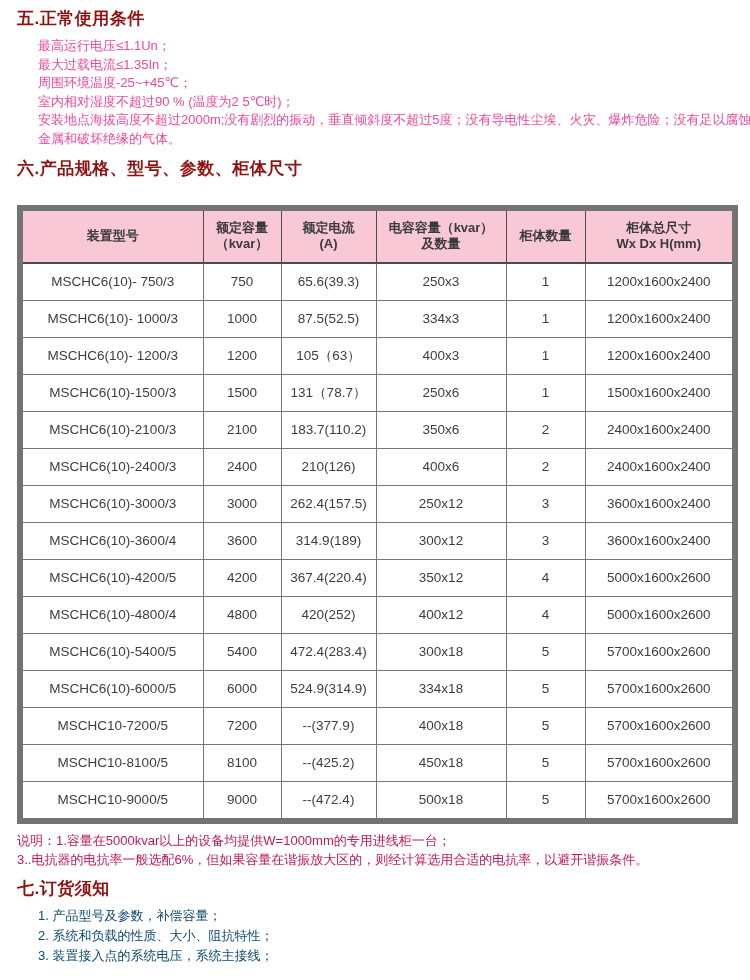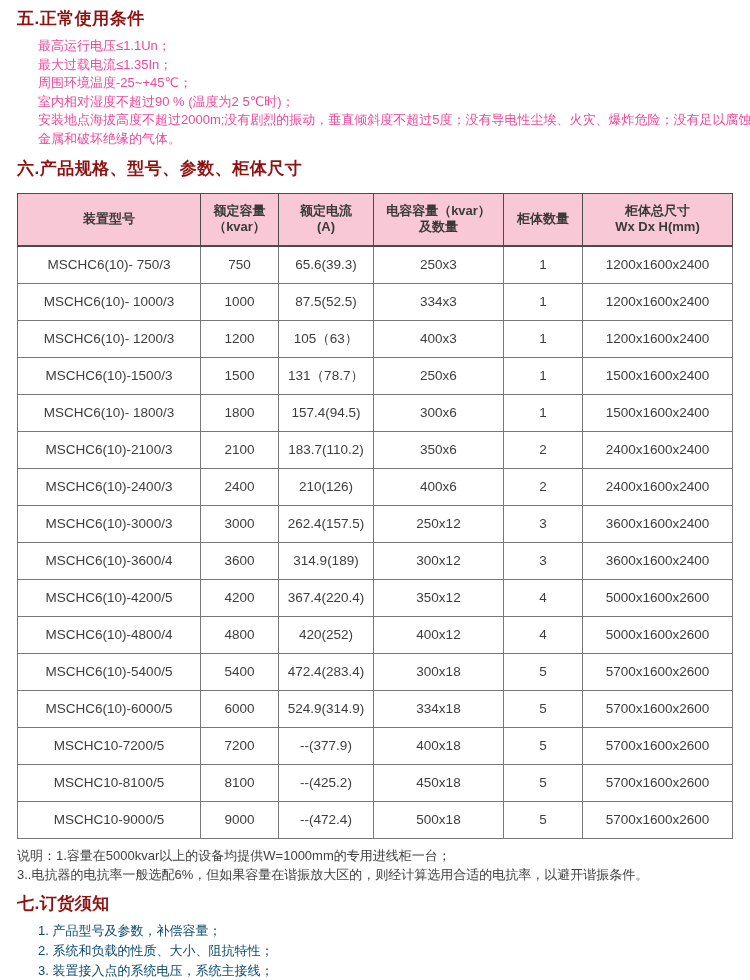--- a/index.html
+++ b/index.html
@@ -28,25 +28,25 @@
   }
   .usage-lines {
     margin: 8px 0 0 38px;
     font-size: 13px;
     line-height: 18.6px;
     color: #ec4899;
   }
   .usage-lines .line { white-space: nowrap; }
   .heading-6 { margin-top: 10px; }
   table.spec-table {
-    margin: 14px 0 0 17px;
+    margin: 26px 0 0 17px;
     width: 715px;
     border-collapse: collapse;
     table-layout: fixed;
-    border: 1px solid #737373;
+    border: 6px solid #737373;
   }
   col.c1 { width: 183px; }
   col.c2 { width: 78px; }
   col.c3 { width: 95px; }
   col.c4 { width: 130px; }
   col.c5 { width: 79px; }
   col.c6 { width: 150px; }
   table.spec-table th {
     background: #f9c8d6;
     border: 1px solid #4c4c4c;
@@ -67,21 +67,21 @@
     color: #3d3d3d;
     text-align: center;
     vertical-align: middle;
     padding: 0;
     white-space: nowrap;
   }
   .notes {
     margin: 7px 0 0 17px;
     font-size: 13px;
     line-height: 19.5px;
-    color: #404040;
+    color: #be185d;
   }
   .heading-7 { margin-top: 9px; }
   .order-items {
     margin: 7px 0 0 38px;
     font-size: 13px;
     line-height: 20.4px;
     color: #0c4a6e;
   }
 </style>
 </head>
@@ -164,28 +164,20 @@
         </tr>
         <tr>
           <td>MSCHC6(10)-1500/3</td>
           <td>1500</td>
           <td>131（78.7）</td>
           <td>250x6</td>
           <td>1</td>
           <td>1500x1600x2400</td>
         </tr>
         <tr>
-          <td>MSCHC6(10)- 1800/3</td>
-          <td>1800</td>
-          <td>157.4(94.5)</td>
-          <td>300x6</td>
-          <td>1</td>
-          <td>1500x1600x2400</td>
-        </tr>
-        <tr>
           <td>MSCHC6(10)-2100/3</td>
           <td>2100</td>
           <td>183.7(110.2)</td>
           <td>350x6</td>
           <td>2</td>
           <td>2400x1600x2400</td>
         </tr>
         <tr>
           <td>MSCHC6(10)-2400/3</td>
           <td>2400</td>

